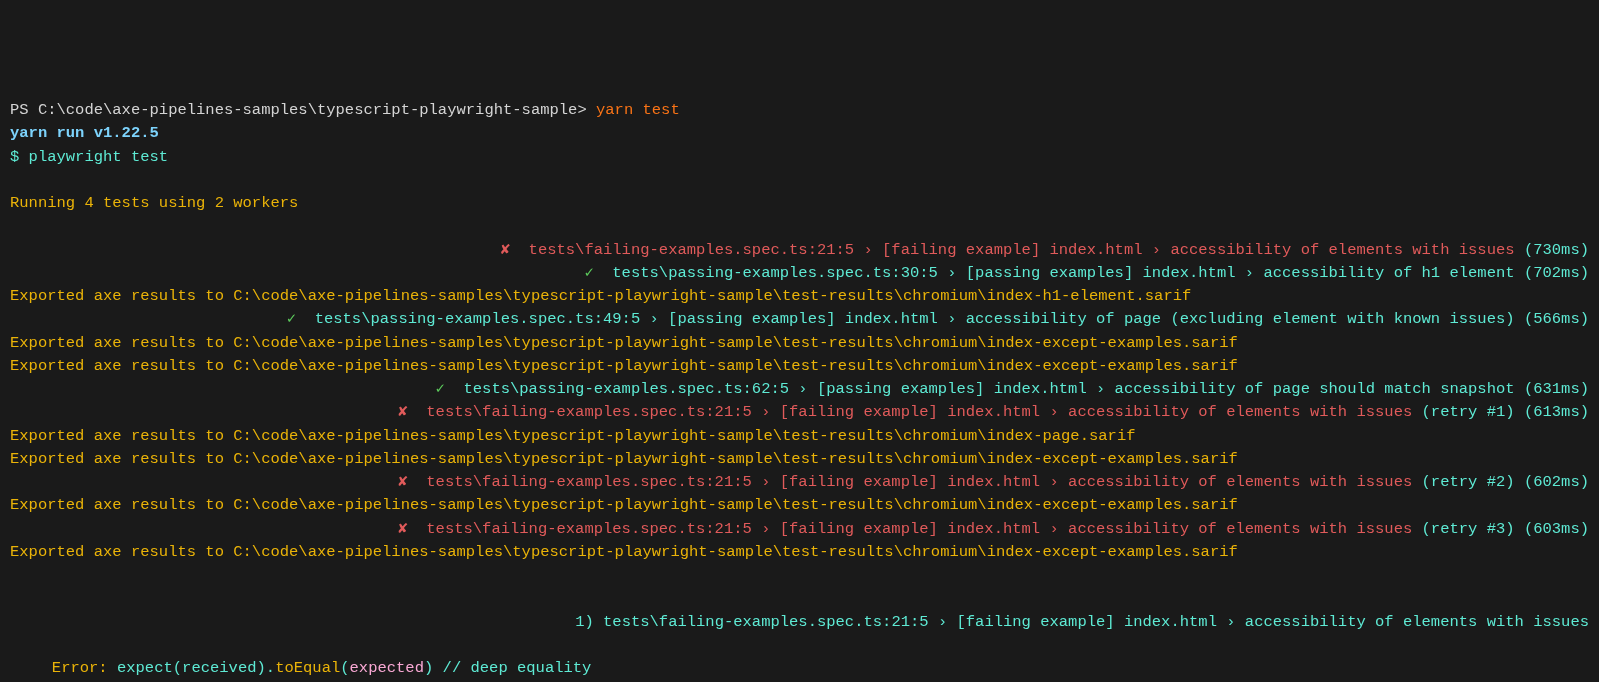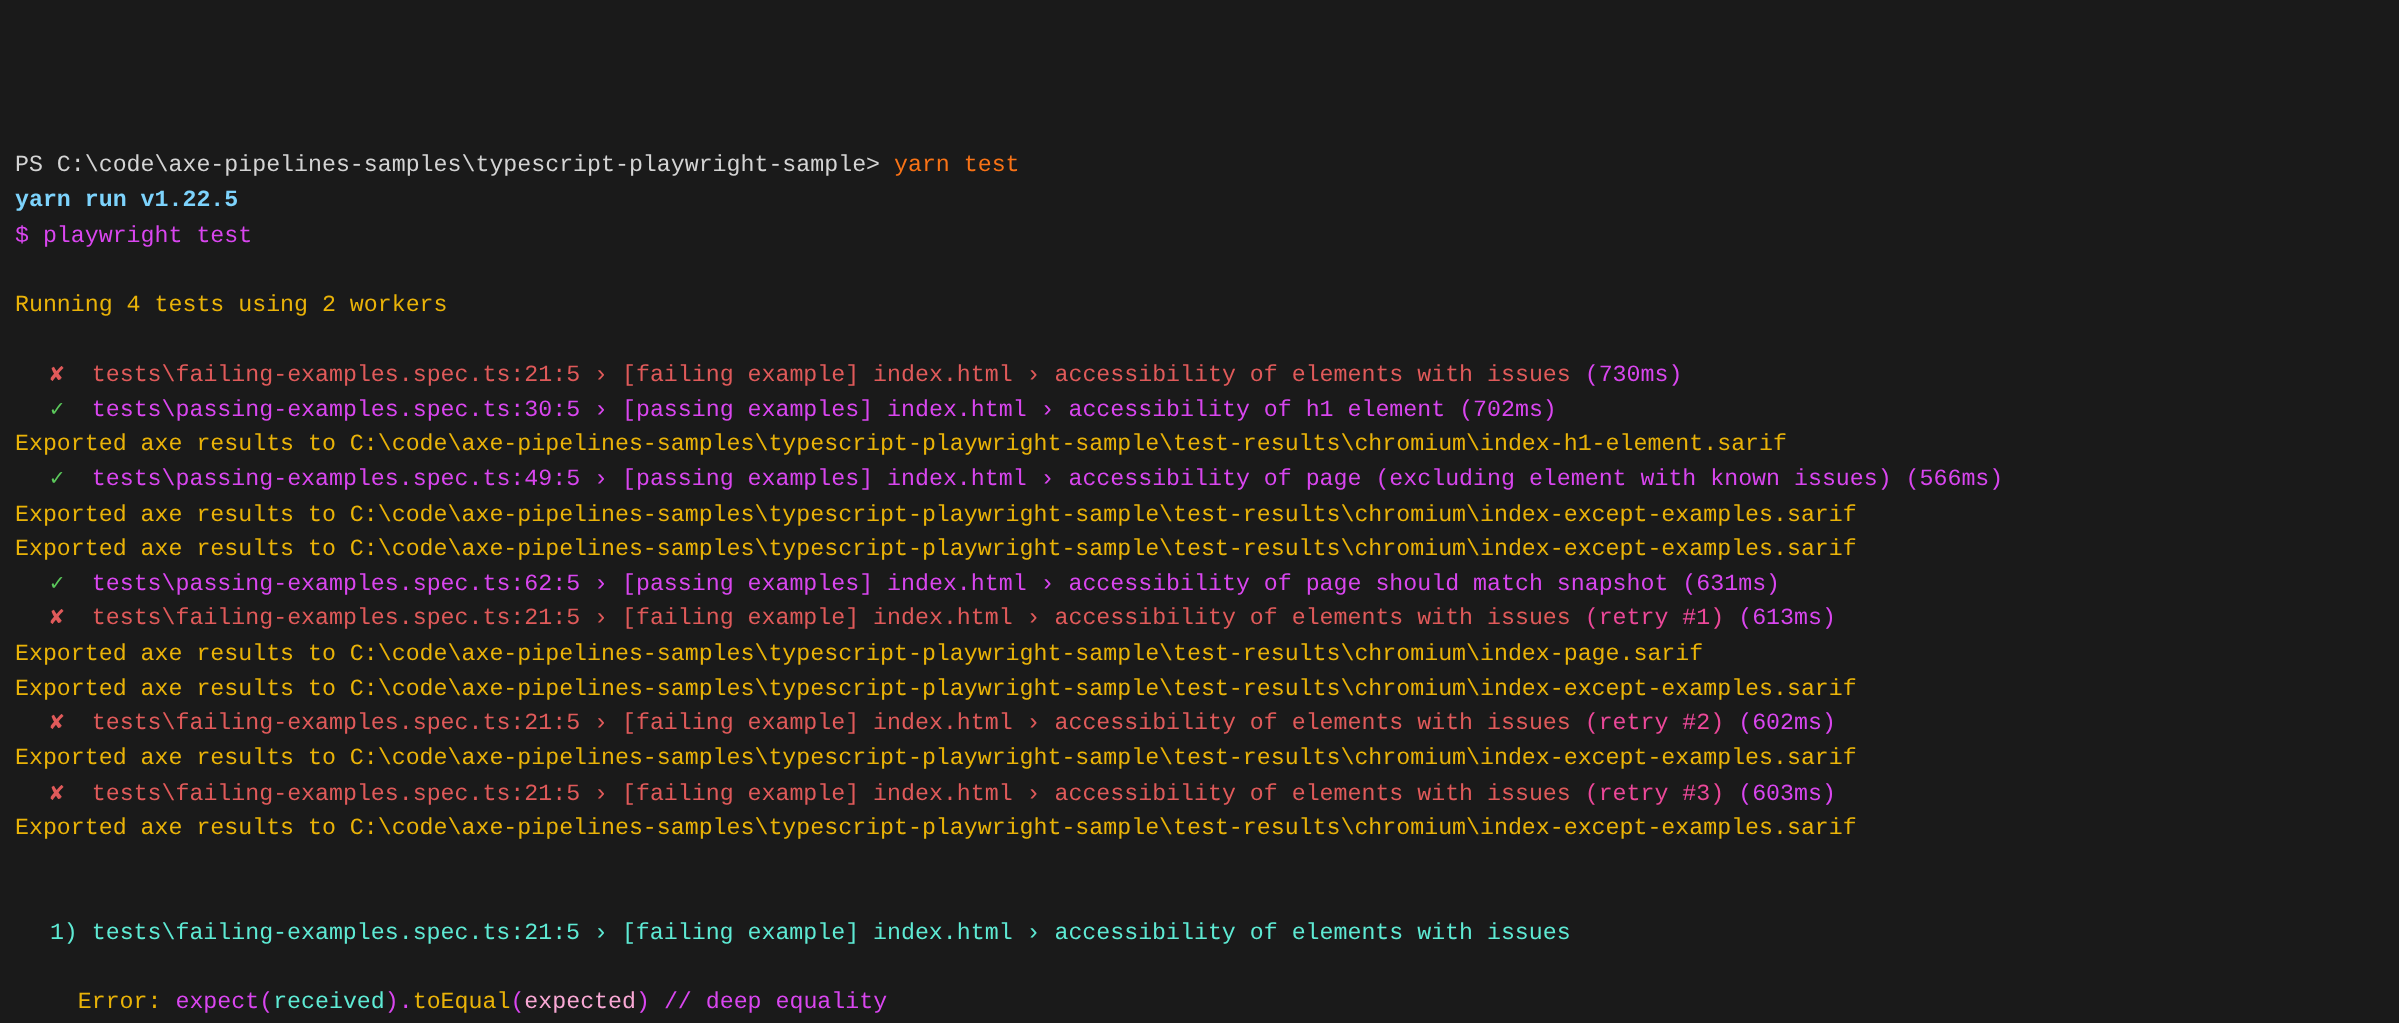--- a/index.html
+++ b/index.html
@@ -13,30 +13,30 @@
       font-family: 'Consolas', 'Courier New', monospace;
       font-size: 15.5px;
       line-height: 1.5;
       padding: 6px 10px;
       white-space: pre;
       overflow-x: auto;
     }
     .prompt-path { color: #d4d4d4; }
     .cmd-yellow { color: #f97316; }
     .bold-white { color: #7dd3fc; font-weight: bold; }
-    .dim-gray { color: #d946ef; font-family: Liberation Mono, monospace; }
+    .dim-gray { color: #5eead4; font-family: Liberation Mono, monospace; }
     .white { color: #eab308; }
     .red-x { color: #e05a5a; font-weight: bold; }
     .green-check { color: #5bc85b; }
     .red-text { color: #e05a5a; }
     .salmon { color: #5eead4; }
     .green-text { color: #f9a8d4; }
-    .yellow-text { color: #ec4899; margin-top: 16px; }
+    .yellow-text { color: #5eead4; margin-top: 16px; }
     .line { display: block; }
-    .indent-1 { padding-left: 2.5ch; }
+    .indent-1 { padding-left: 2.5ch; text-align: right; }
     .indent-3 { padding-left: 4.5ch; }
     .blank { height: 1.5em; }
   </style>
 </head>
 <body>
 
 
 
 <div id="terminal"><div class="line"><span class="prompt-path">PS C:\code\axe-pipelines-samples\typescript-playwright-sample&gt; </span><span class="cmd-yellow">yarn test</span></div><div class="line"><span class="bold-white">yarn run v1.22.5</span></div><div class="line"><span class="dim-gray">$ playwright test</span></div><div class="line blank"></div><div class="line"><span class="white">Running 4 tests using 2 workers</span></div><div class="line blank"></div><div class="line indent-1"><span class="red-x">✘</span><span class="red-text">  tests\failing-examples.spec.ts:21:5 › [failing example] index.html › accessibility of elements with issues </span><span class="dim-gray">(730ms)</span></div><div class="line indent-1"><span class="green-check">✓</span><span class="dim-gray">  tests\passing-examples.spec.ts:30:5 › [passing examples] index.html › accessibility of h1 element </span><span class="dim-gray">(702ms)</span></div><div class="line"><span class="white">Exported axe results to C:\code\axe-pipelines-samples\typescript-playwright-sample\test-results\chromium\index-h1-element.sarif</span></div><div class="line indent-1"><span class="green-check">✓</span><span class="dim-gray">  tests\passing-examples.spec.ts:49:5 › [passing examples] index.html › accessibility of page (excluding element with known issues) </span><span class="dim-gray">(566ms)</span></div><div class="line"><span class="white">Exported axe results to C:\code\axe-pipelines-samples\typescript-playwright-sample\test-results\chromium\index-except-examples.sarif</span></div><div class="line"><span class="white">Exported axe results to C:\code\axe-pipelines-samples\typescript-playwright-sample\test-results\chromium\index-except-examples.sarif</span></div><div class="line indent-1"><span class="green-check">✓</span><span class="dim-gray">  tests\passing-examples.spec.ts:62:5 › [passing examples] index.html › accessibility of page should match snapshot </span><span class="dim-gray">(631ms)</span></div><div class="line indent-1"><span class="red-x">✘</span><span class="red-text">  tests\failing-examples.spec.ts:21:5 › [failing example] index.html › accessibility of elements with issues </span><span class="yellow-text">(retry #1)</span><span class="dim-gray"> </span><span class="dim-gray">(613ms)</span></div><div class="line"><span class="white">Exported axe results to C:\code\axe-pipelines-samples\typescript-playwright-sample\test-results\chromium\index-page.sarif</span></div><div class="line"><span class="white">Exported axe results to C:\code\axe-pipelines-samples\typescript-playwright-sample\test-results\chromium\index-except-examples.sarif</span></div><div class="line indent-1"><span class="red-x">✘</span><span class="red-text">  tests\failing-examples.spec.ts:21:5 › [failing example] index.html › accessibility of elements with issues </span><span class="yellow-text">(retry #2)</span><span class="dim-gray"> </span><span class="dim-gray">(602ms)</span></div><div class="line"><span class="white">Exported axe results to C:\code\axe-pipelines-samples\typescript-playwright-sample\test-results\chromium\index-except-examples.sarif</span></div><div class="line indent-1"><span class="red-x">✘</span><span class="red-text">  tests\failing-examples.spec.ts:21:5 › [failing example] index.html › accessibility of elements with issues </span><span class="yellow-text">(retry #3)</span><span class="dim-gray"> </span><span class="dim-gray">(603ms)</span></div><div class="line"><span class="white">Exported axe results to C:\code\axe-pipelines-samples\typescript-playwright-sample\test-results\chromium\index-except-examples.sarif</span></div><div class="line blank"></div><div class="line blank"></div><div class="line indent-1"><span class="salmon">1) tests\failing-examples.spec.ts:21:5 › [failing example] index.html › accessibility of elements with issues</span></div><div class="line blank"></div><div class="line indent-3"><span class="white">Error: </span><span class="dim-gray">expect(</span><span class="salmon">received</span><span class="dim-gray">).</span><span class="white">toEqual</span><span class="dim-gray">(</span><span class="green-text">expected</span><span class="dim-gray">)</span><span class="dim-gray"> // deep equality</span></div><div class="line blank"></div></div>
 

